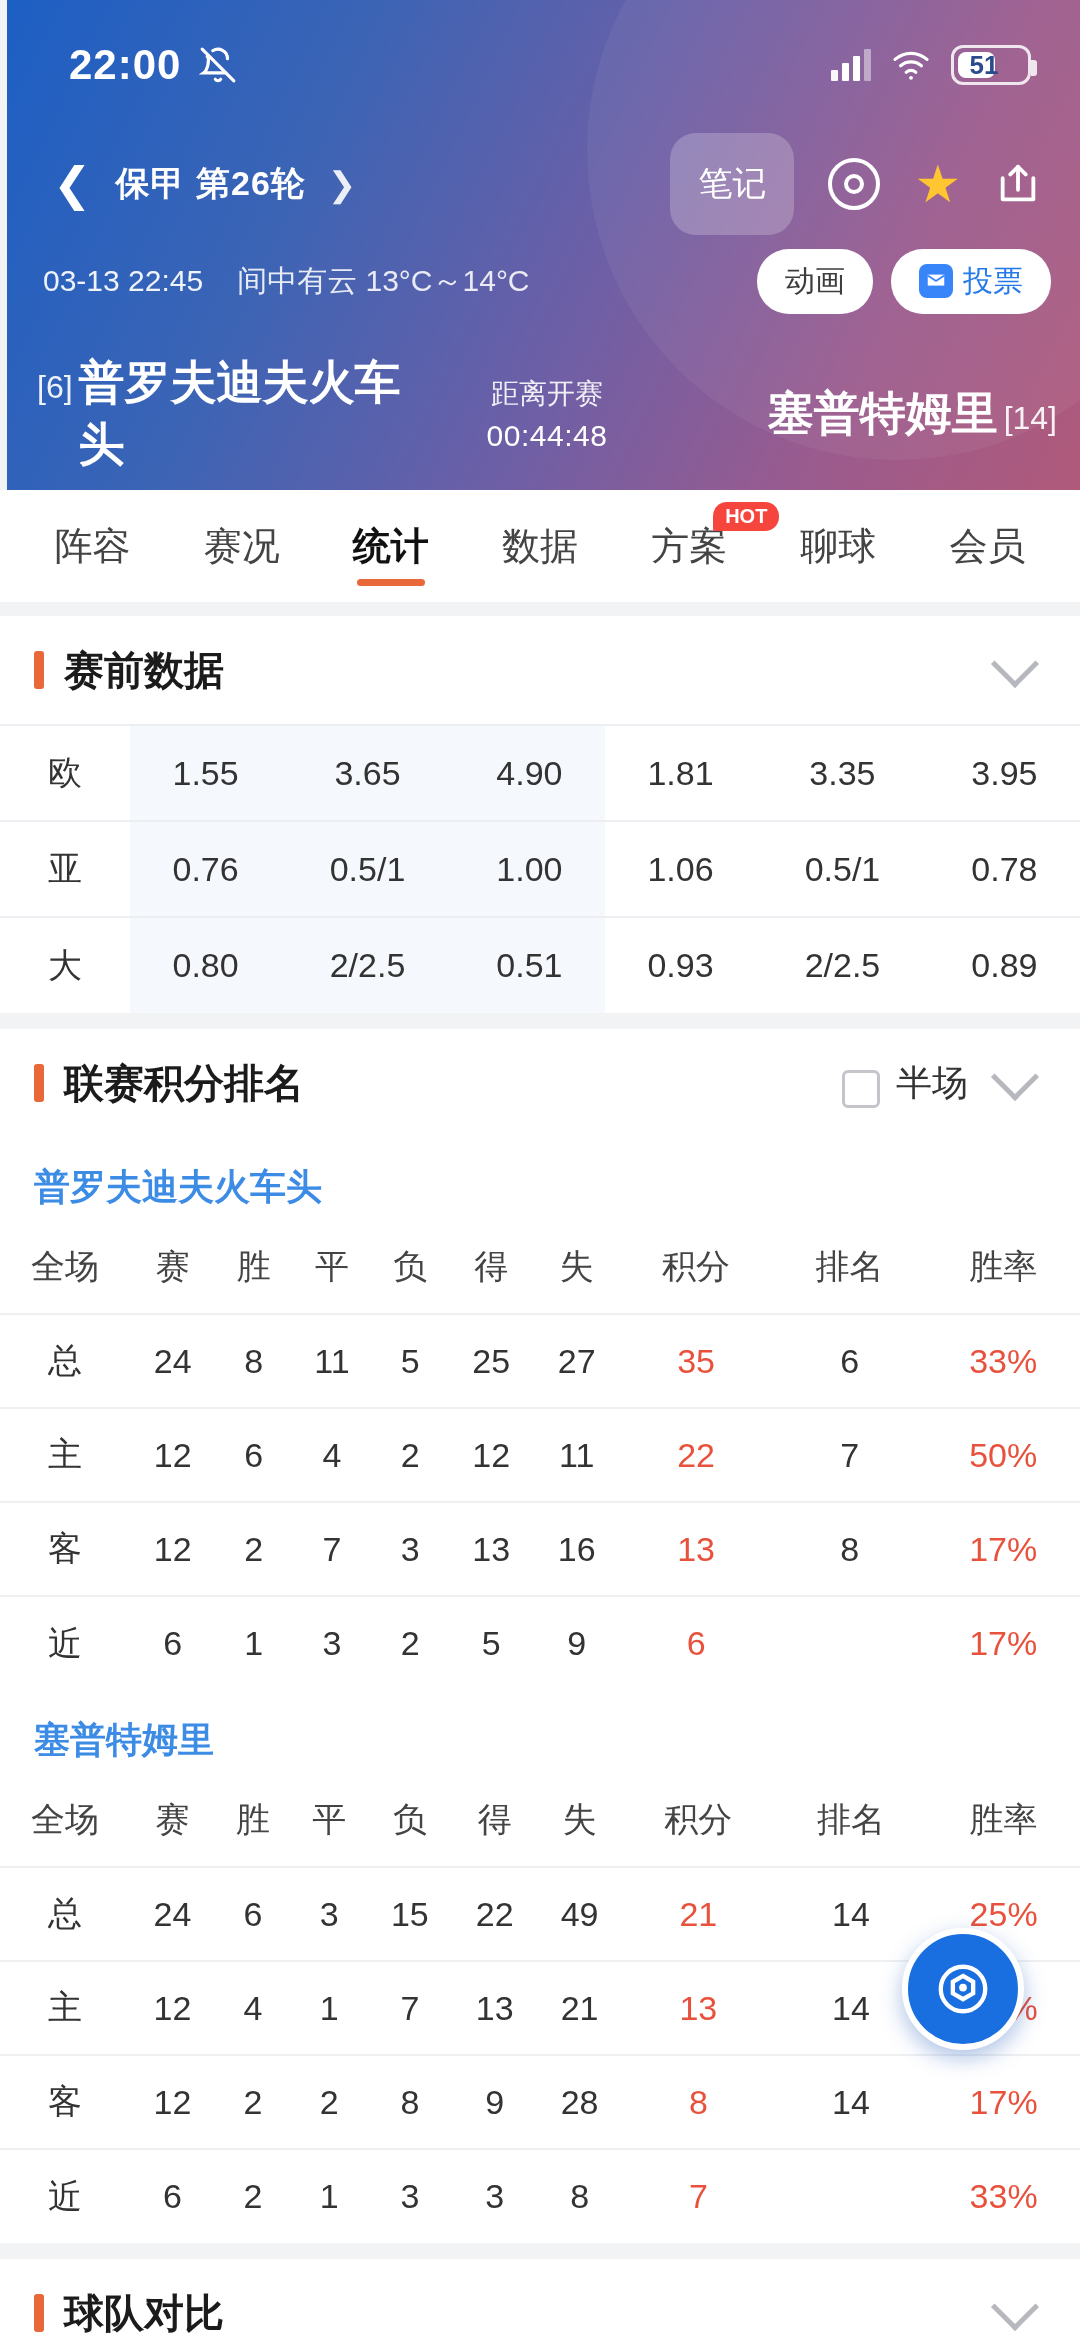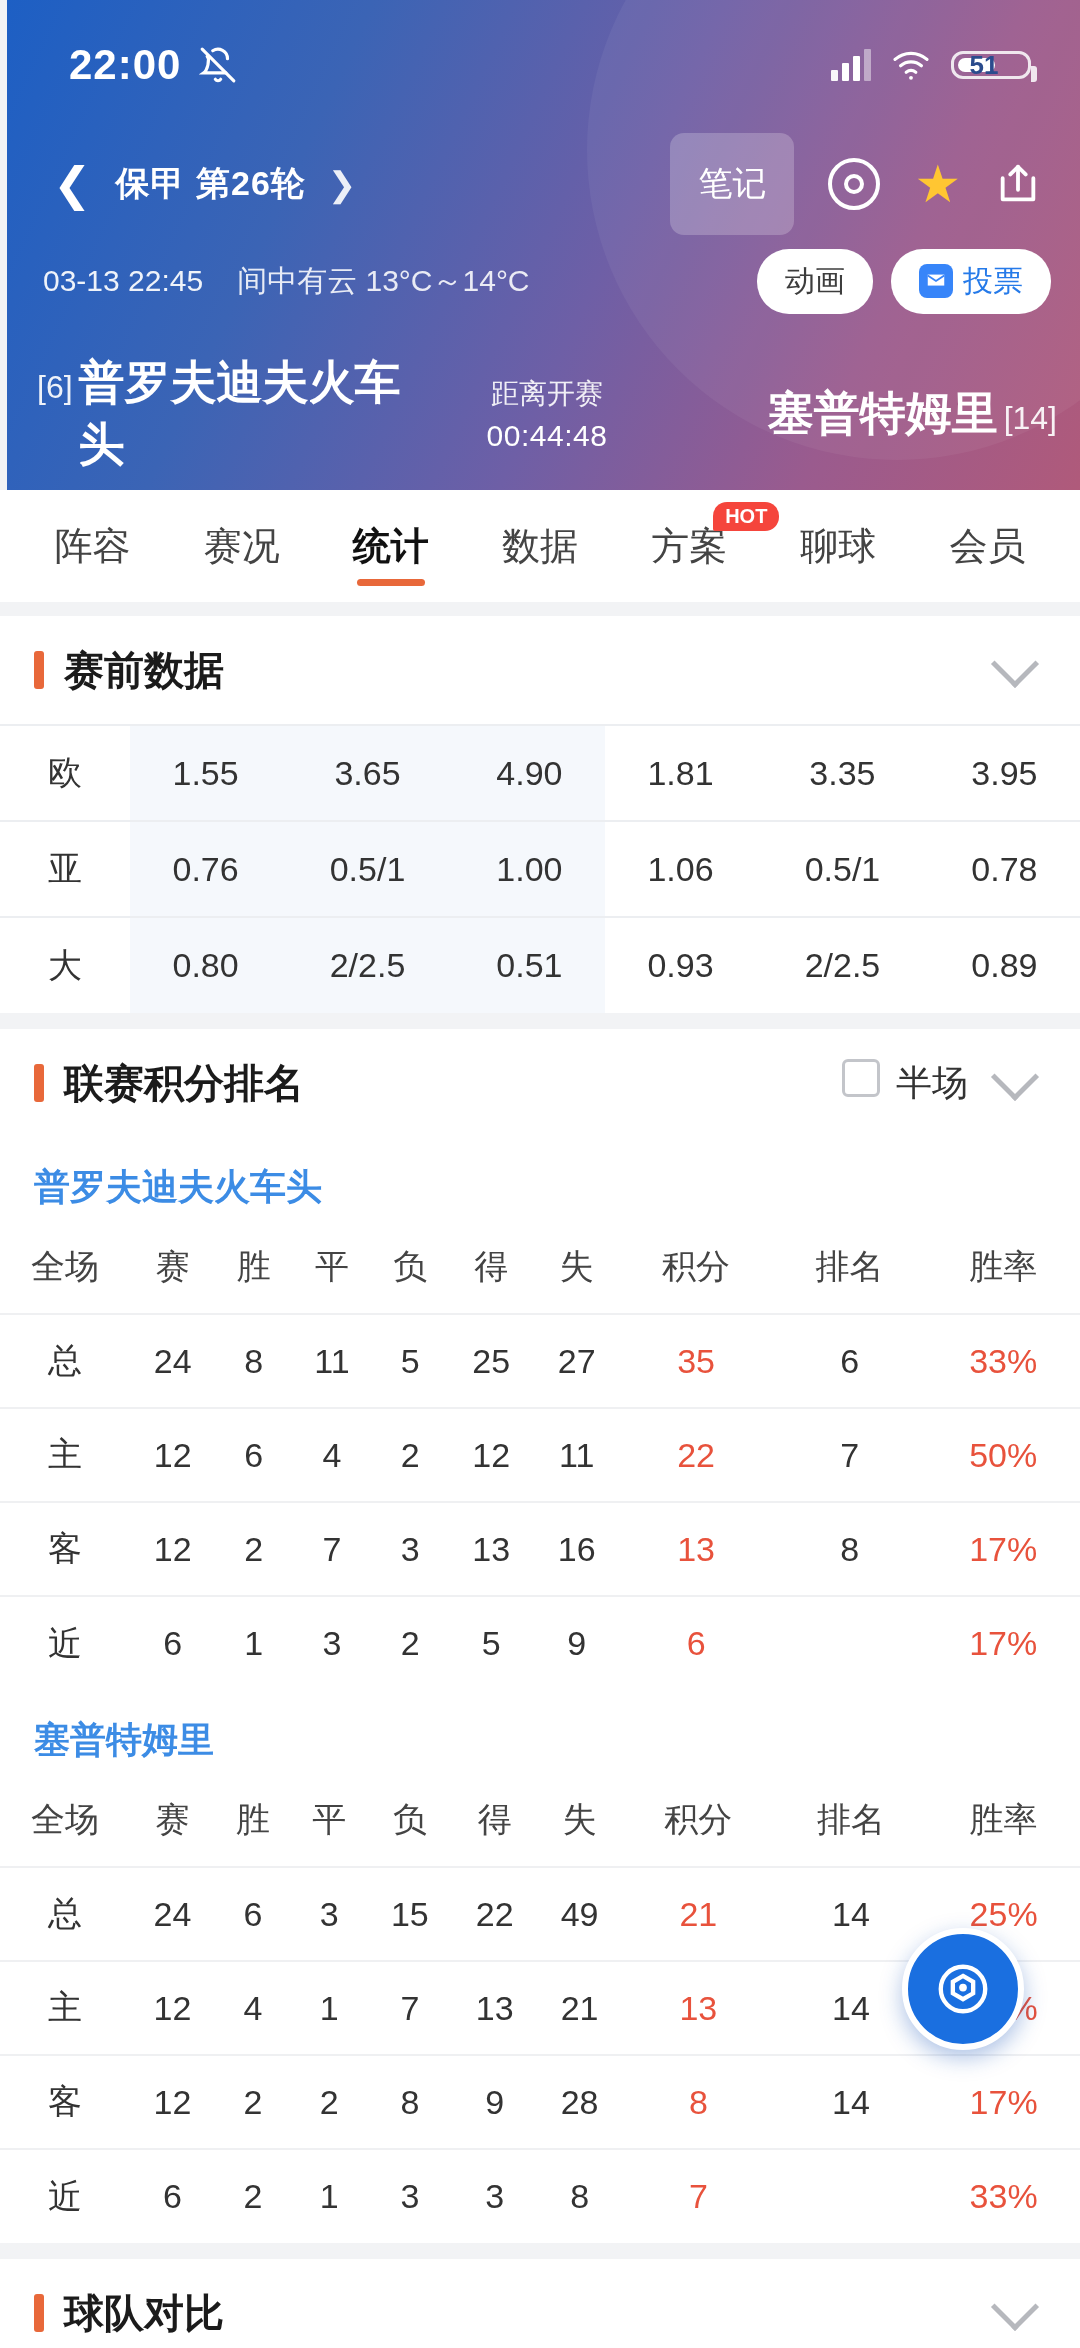--- a/index.html
+++ b/index.html
@@ -50,21 +50,21 @@
   .bell-off svg { display:block; }
   .status-right { display: flex; align-items: center; gap: 20px; }
   .signal { display: flex; align-items: flex-end; gap: 4px; height: 32px; }
   .signal i { display:block; width: 7px; background: #fff; border-radius: 1px; }
   .signal i:nth-child(1){ height: 11px; opacity:.95;}
   .signal i:nth-child(2){ height: 18px;}
   .signal i:nth-child(3){ height: 25px;}
   .signal i:nth-child(4){ height: 32px; opacity:.45;}
   .wifi { width: 40px; height: 32px; }
   .battery {
-    width: 80px; height: 28px;
+    width: 80px; height: 40px;
     border: 3px solid rgba(255,255,255,.85);
     border-radius: 12px;
     position: relative;
     display: flex; align-items: center; justify-content: center;
   }
   .battery::after {
     content:""; position:absolute; right:-9px; top: 12px;
     width: 6px; height: 16px; border-radius: 0 3px 3px 0;
     background: rgba(255,255,255,.85);
   }
@@ -84,21 +84,21 @@
     padding: 0 46px 0 46px;
     height: 108px;
     color: #fff;
   }
   .back-chevron { font-size: 46px; line-height: 1; margin-right: 24px; font-weight: 300;}
   .nav-title { font-size: 34px; font-weight: bold; letter-spacing: 1px; }
   .nav-next { font-size: 34px; margin-left: 22px; opacity: .9; }
   .nav-spacer { flex: 1; }
   .note-btn {
     background: rgba(255,255,255,.22);
-    border-radius: 14px;
+    border-radius: 26px;
     padding: 28px 28px;
     font-size: 34px;
     color: #fff;
   }
   .nav-icon { margin-left: 34px; display:flex; align-items:center; }
   .circle-icon {
     width: 52px; height: 52px; border-radius: 50%;
     border: 4px solid #fff; display:flex; align-items:center; justify-content:center;
   }
   .circle-icon i { width: 20px; height: 20px; border-radius: 50%; border: 4px solid #fff; display:block;}
@@ -197,21 +197,21 @@
   }
   .sec-title { font-size: 40px; font-weight: bold; color: #1b1b1b; }
   .sec-spacer { flex: 1; }
   .chev-down {
     width: 34px; height: 34px;
     border-right: 5px solid #b6b8bd;
     border-bottom: 5px solid #b6b8bd;
     transform: rotate(45deg);
     margin-right: 14px; margin-bottom: 12px;
   }
-  .half-wrap { display:flex; align-items:flex-start; gap: 16px; margin-right: 30px; }
+  .half-wrap { display:flex; align-items:flex-end; gap: 16px; margin-right: 30px; }
   .checkbox {
     width: 38px; height: 38px; border: 3px solid #c3c5ca; border-radius: 6px;
   }
   .half-label { font-size: 36px; color: #333; }
 
   
   .odds { width: 100%; border-collapse: collapse; }
   .odds td {
     height: 96px;
     font-size: 34px;

